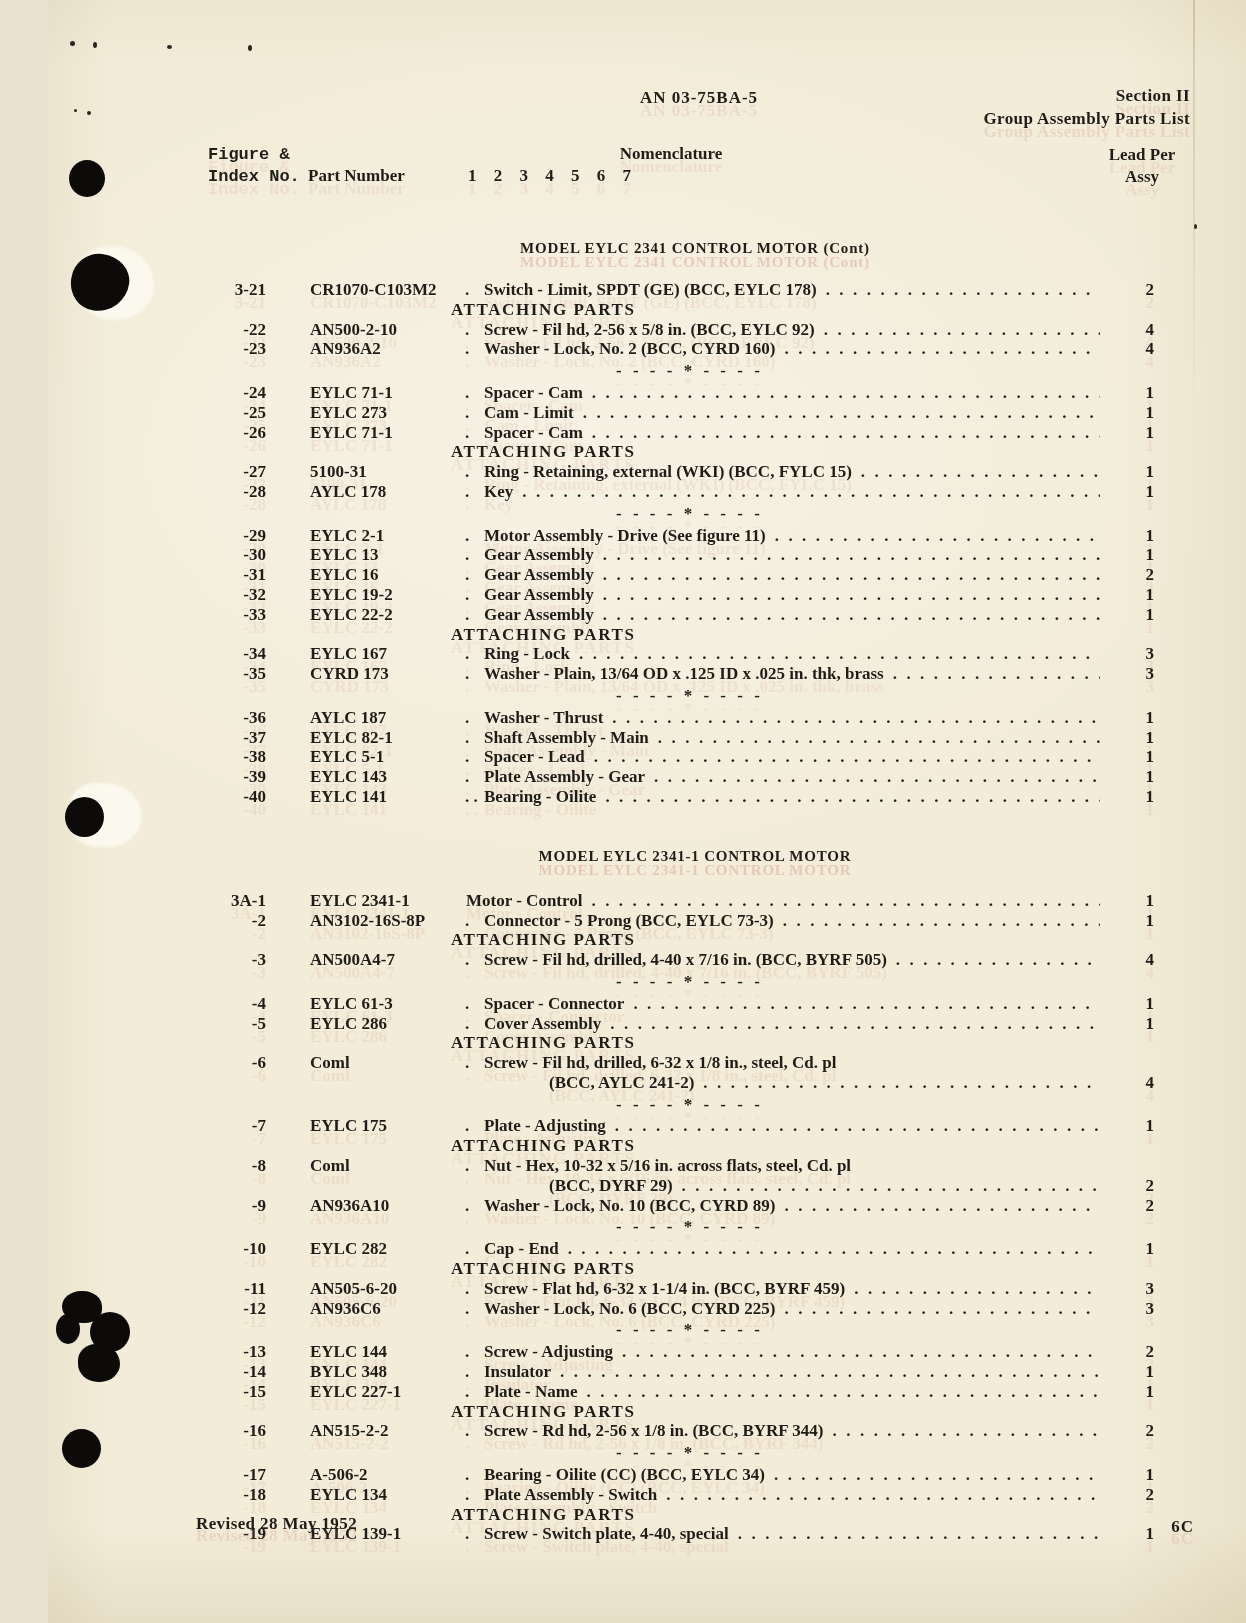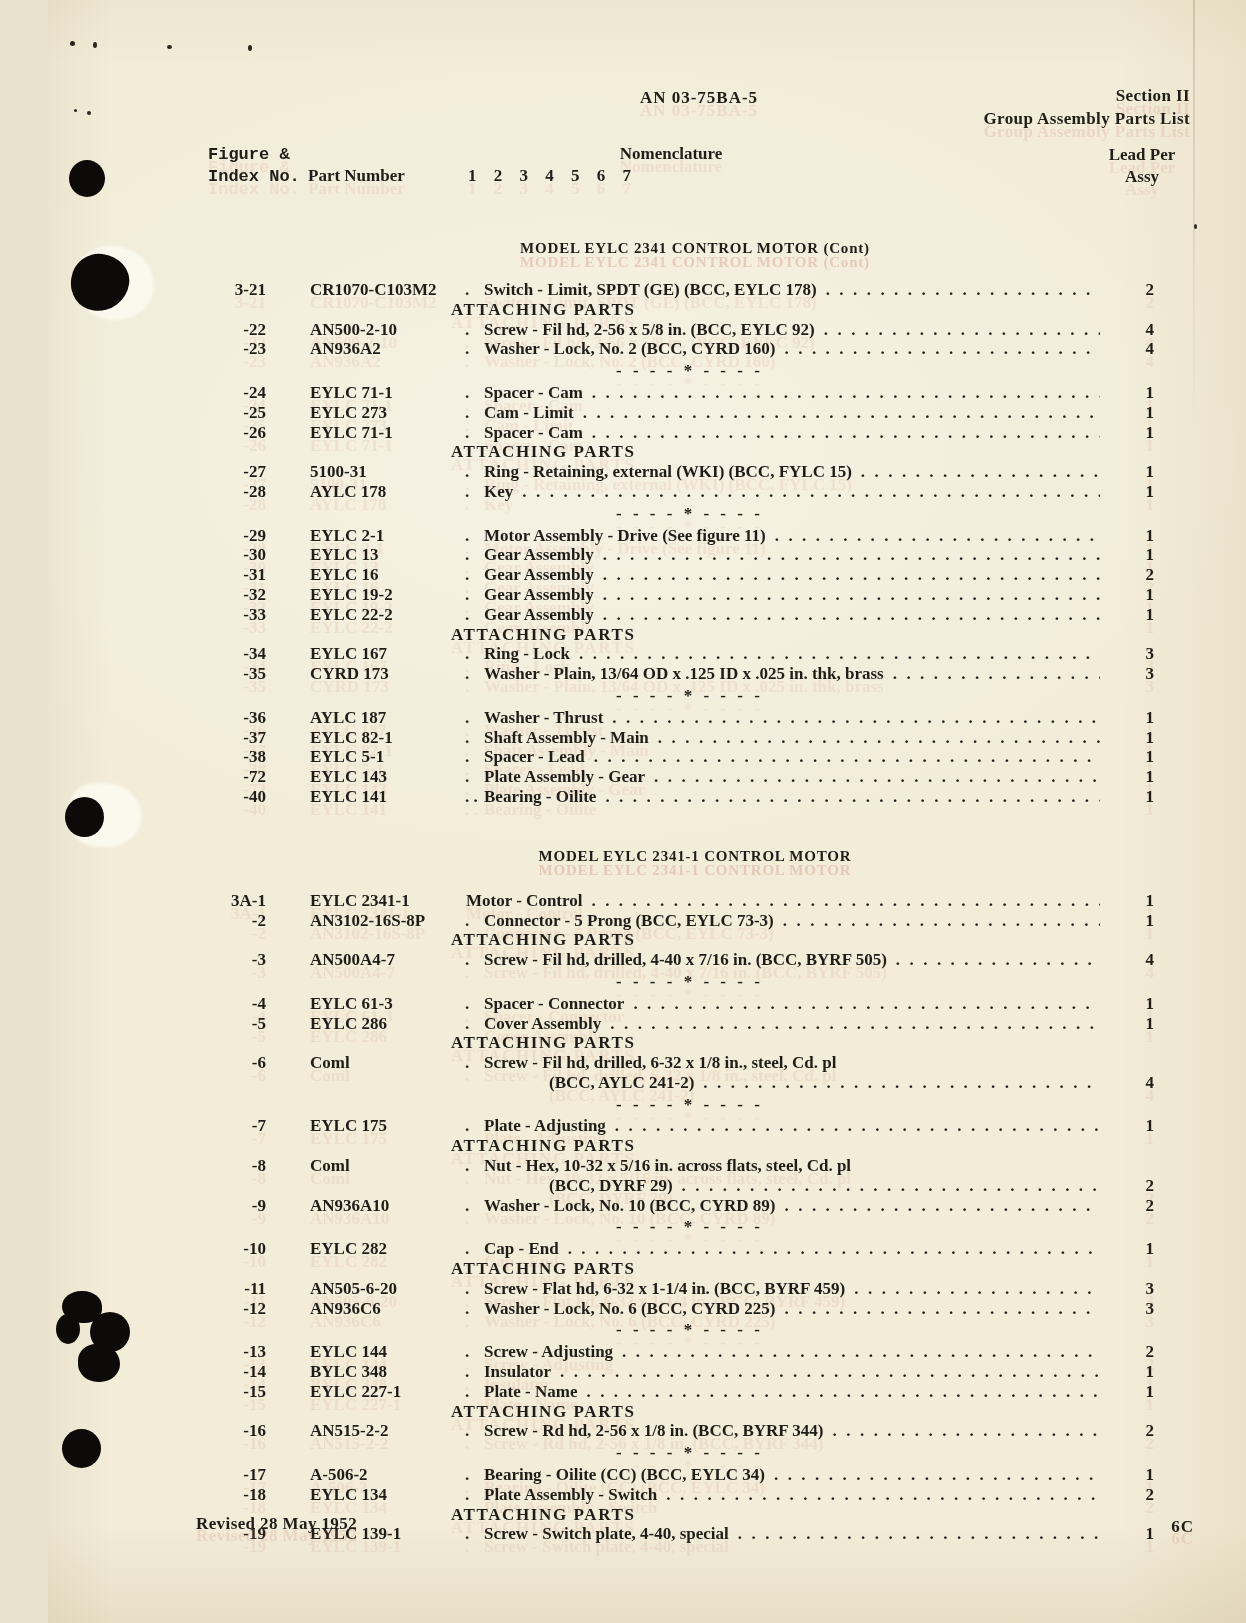--- a/index.html
+++ b/index.html
@@ -279,21 +279,21 @@
         <span class="c-idx">-38</span>
         <span class="c-part">EYLC 5-1</span>
         <span class="c-nom">
           <span class="dots">.</span>
           <span class="ntext">Spacer - Lead</span>
           <span class="leader">. . . . . . . . . . . . . . . . . . . . . . . . . . . . . . . . . . . . . . . . . . . . . . . . . . . . . . . . . . . . . . . . . . . . . . . . . . . . . . . . . . . . . . . . . . . . . . . . . . . . . . . . . . . . . . . . . . . . . . . . </span>
         </span>
         <span class="c-units">1</span>
       </div>
       <div class="row">
-        <span class="c-idx">-72</span>
+        <span class="c-idx">-39</span>
         <span class="c-part">EYLC 143</span>
         <span class="c-nom">
           <span class="dots">.</span>
           <span class="ntext">Plate Assembly - Gear</span>
           <span class="leader">. . . . . . . . . . . . . . . . . . . . . . . . . . . . . . . . . . . . . . . . . . . . . . . . . . . . . . . . . . . . . . . . . . . . . . . . . . . . . . . . . . . . . . . . . . . . . . . . . . . . . . . . . . . . . . . . . . . . . . . . </span>
         </span>
         <span class="c-units">1</span>
       </div>
       <div class="row">
         <span class="c-idx">-40</span>

